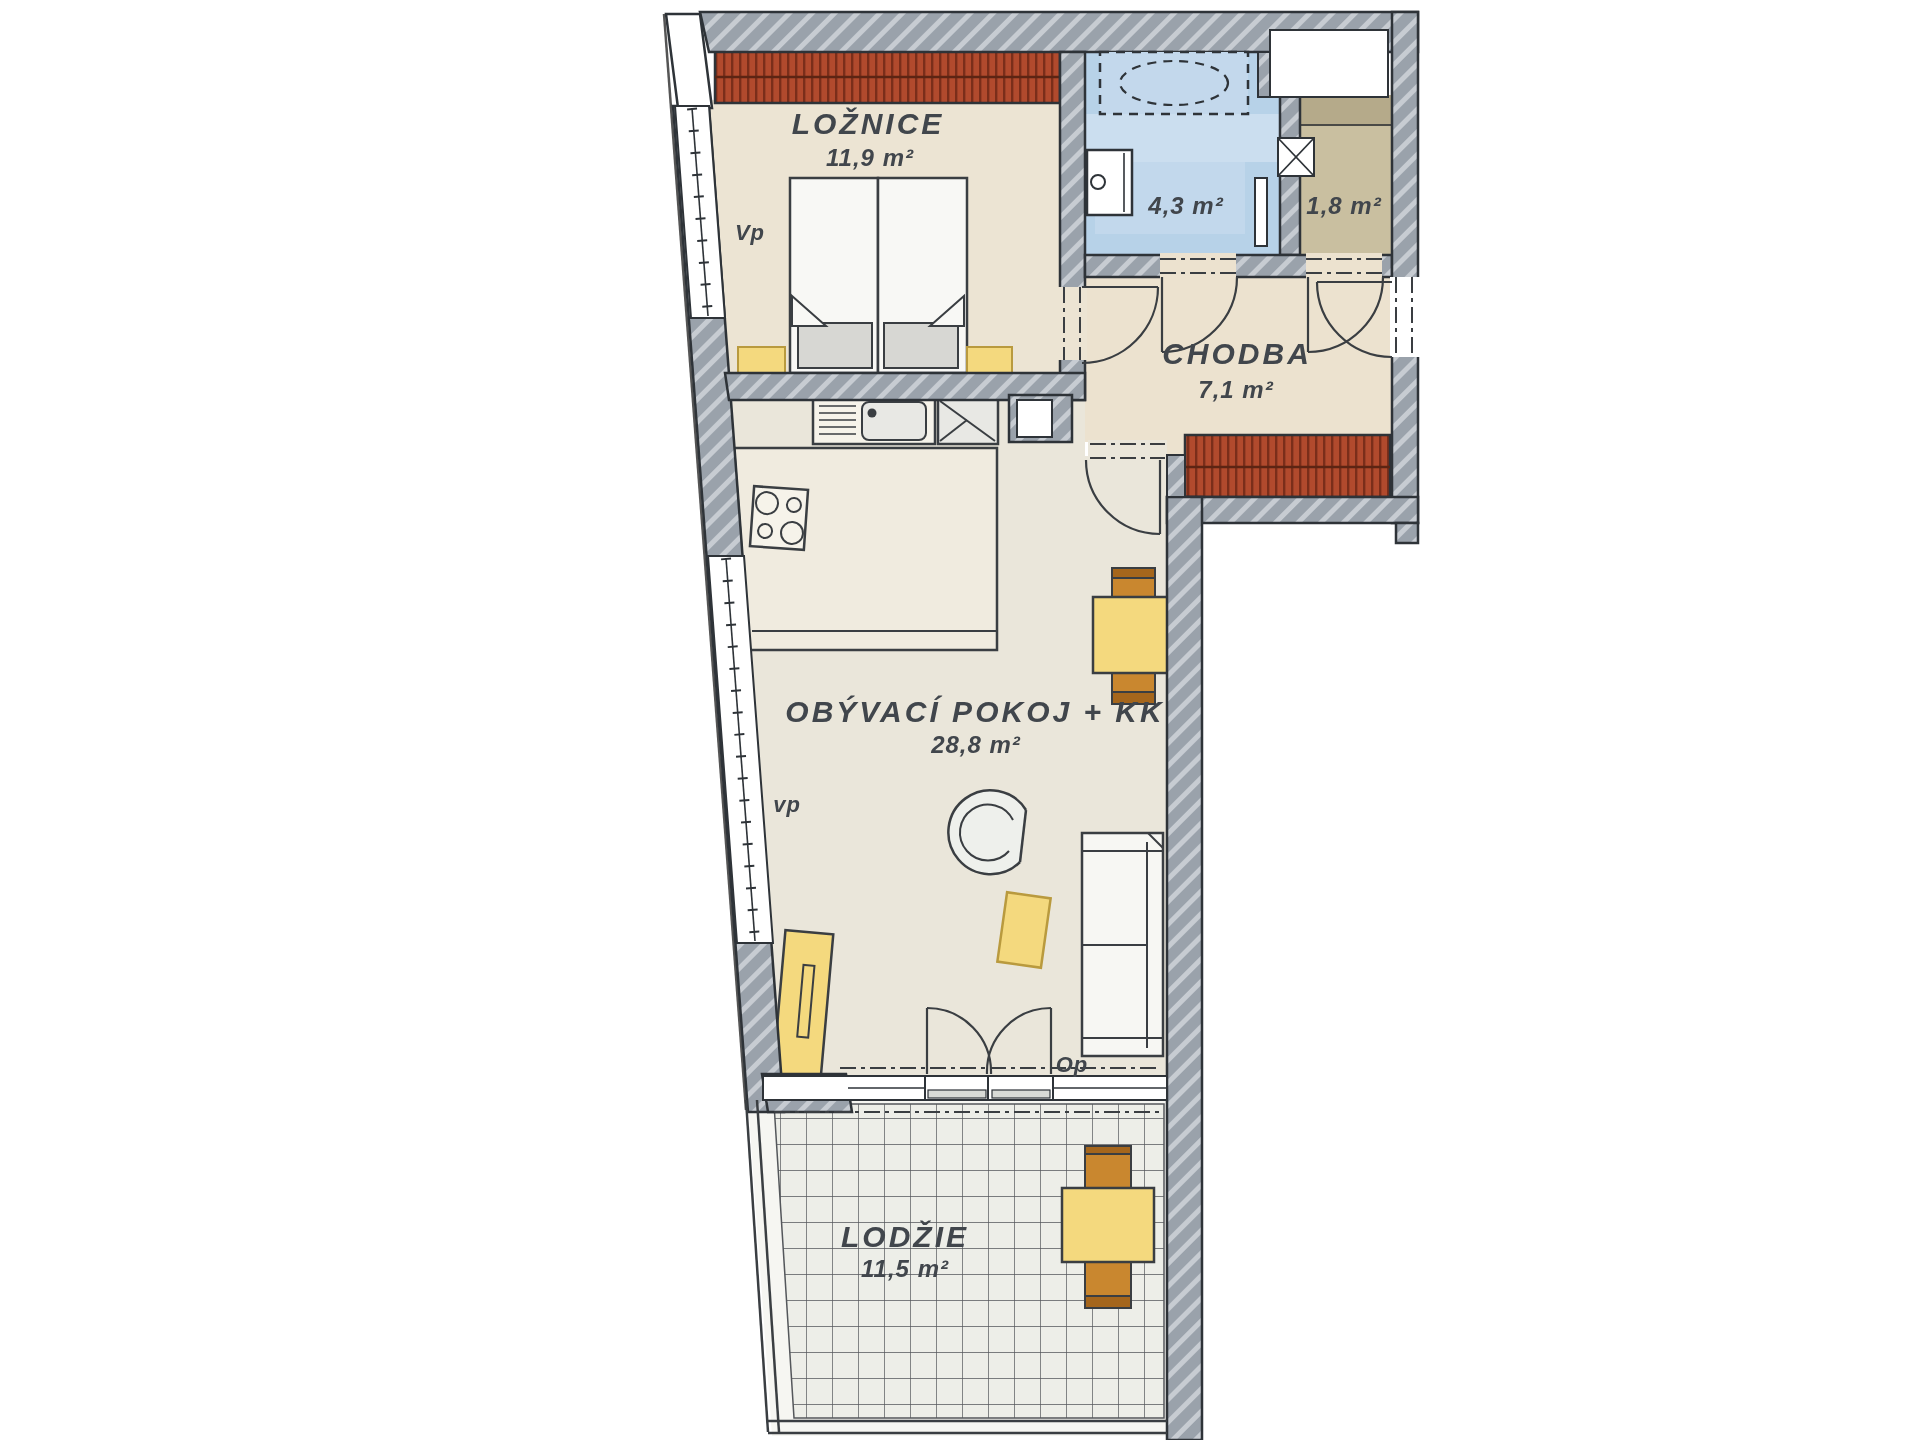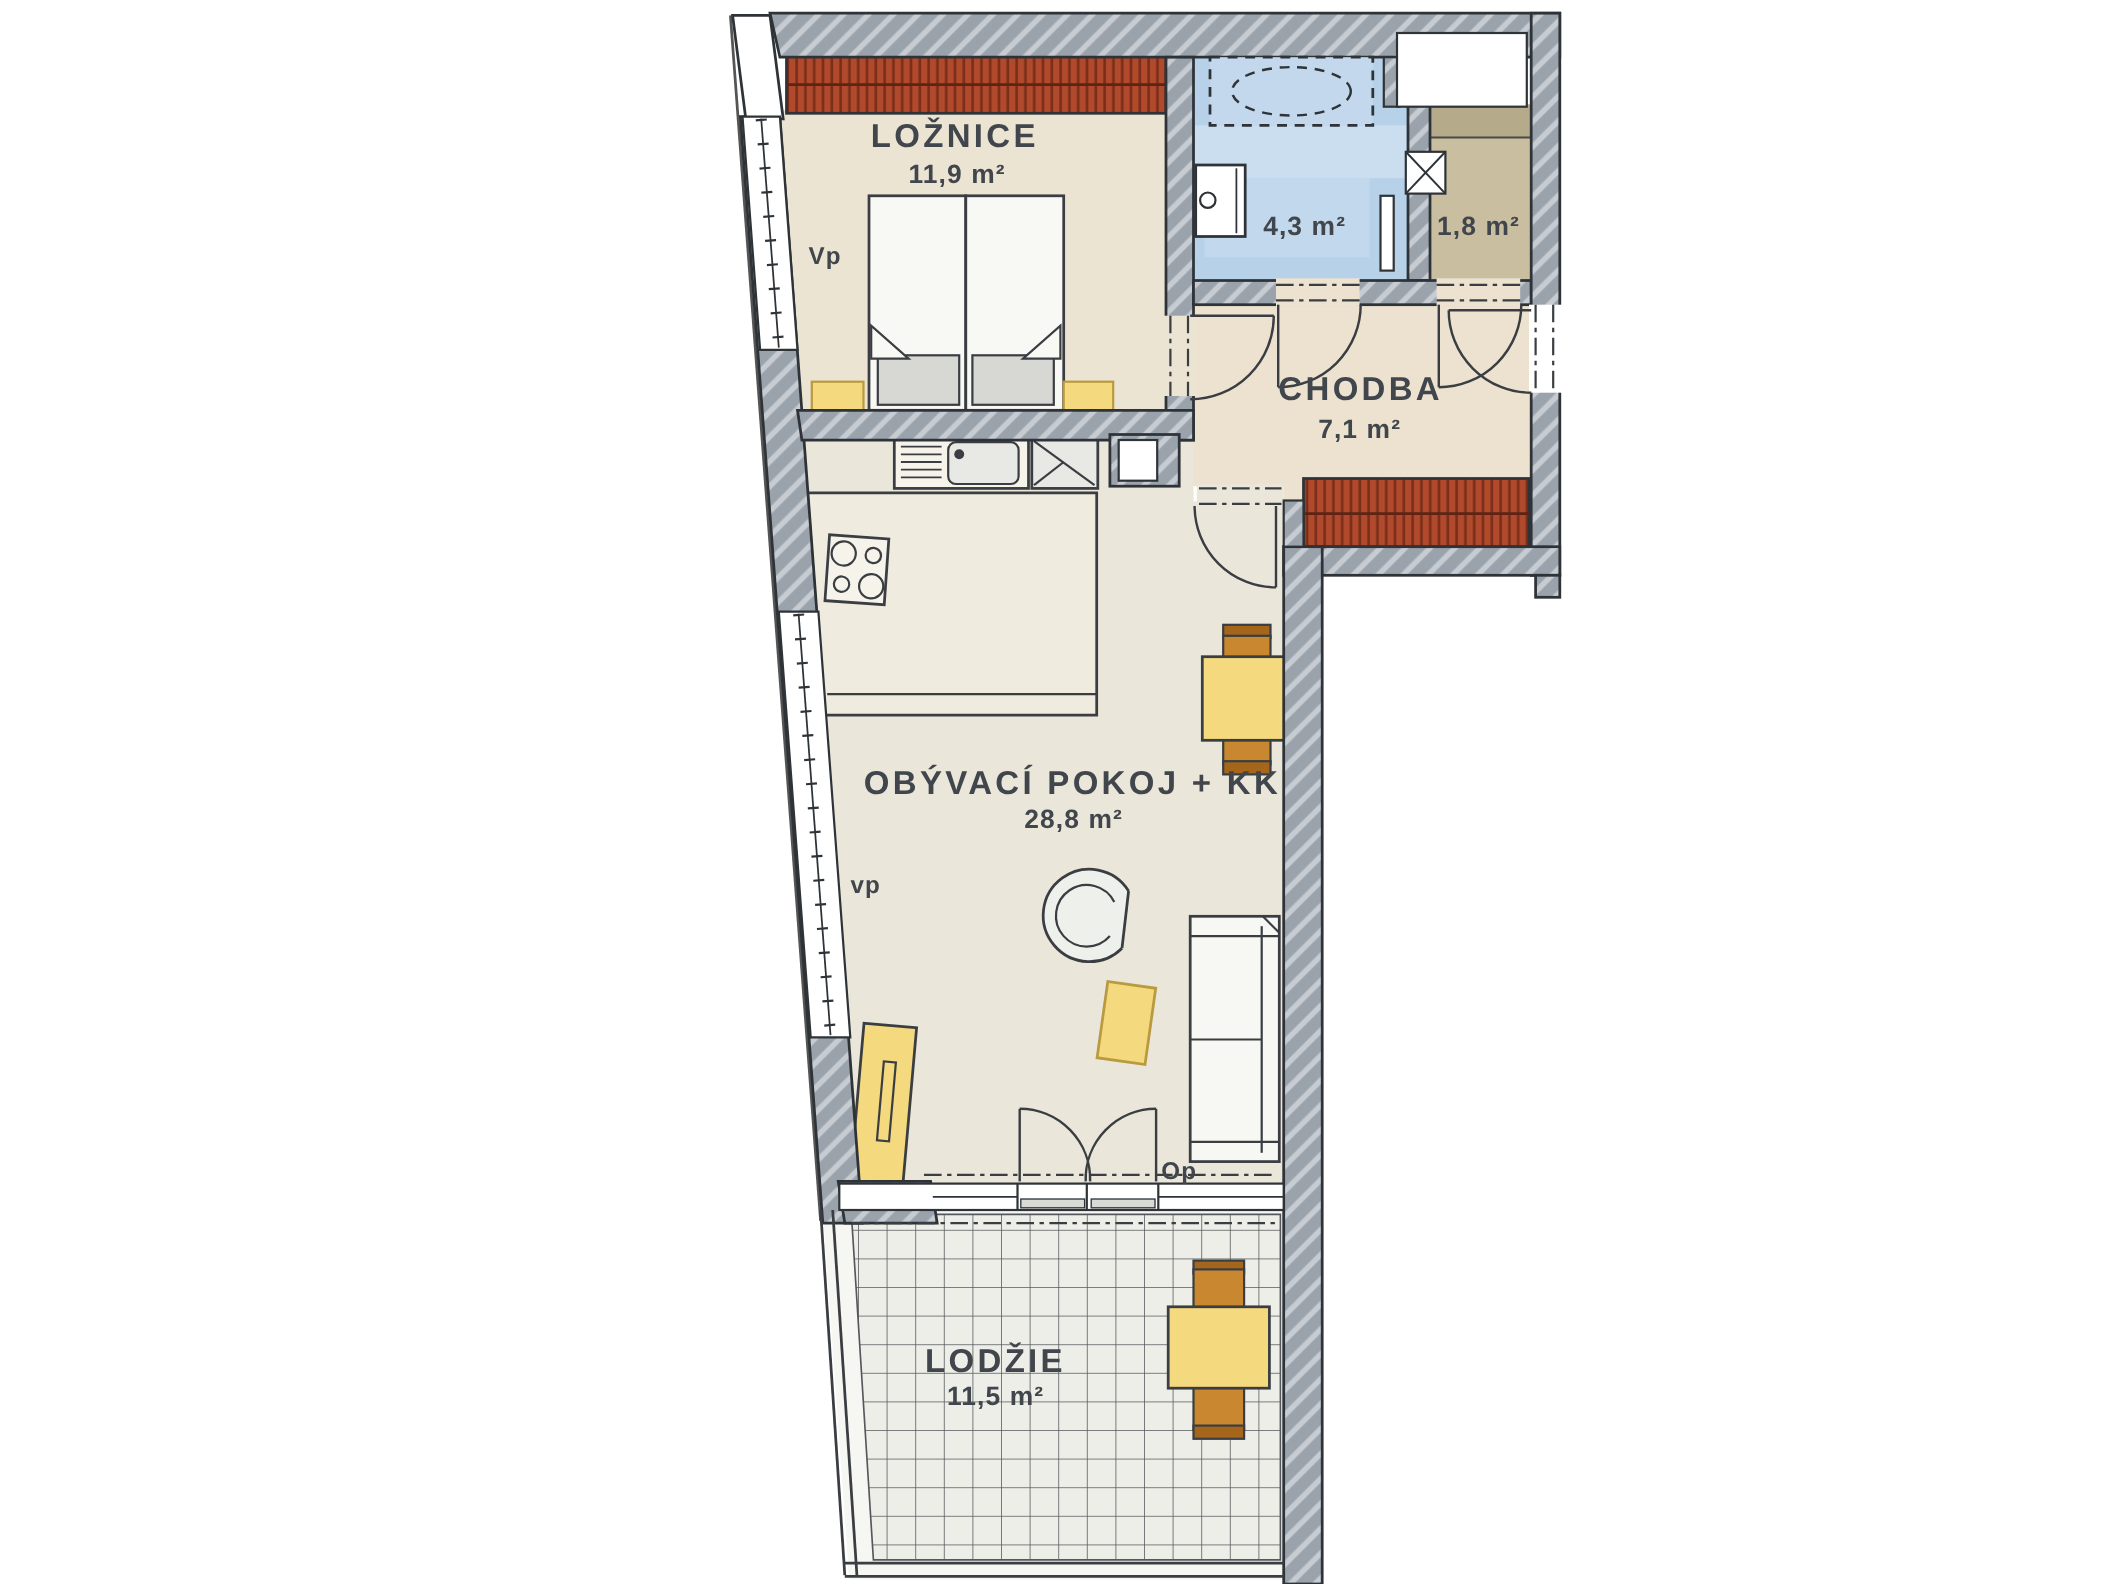--- a/index.html
+++ b/index.html
@@ -1,16 +1,16 @@
 <!DOCTYPE html>
 <html><head>
 <meta charset="utf-8">
 <style>
   html,body{margin:0;padding:0;background:#ffffff;}
-  .stage{width:1920px;height:1440px;position:relative;background:#fff;}
+  .stage{width:1920px;height:1440px;position:relative;background:#fff;font-style:italic;}
   svg{display:block;}
   .lbl{font-family:"Liberation Sans","DejaVu Sans",sans-serif;font-weight:bold;fill:#41464c;}
   .name{font-size:30px;letter-spacing:3px;}
   .area{font-size:24px;letter-spacing:1px;}
   .code{font-size:22px;letter-spacing:1px;}
 </style>
 </head>
 <body>
 
 <div class="stage">

